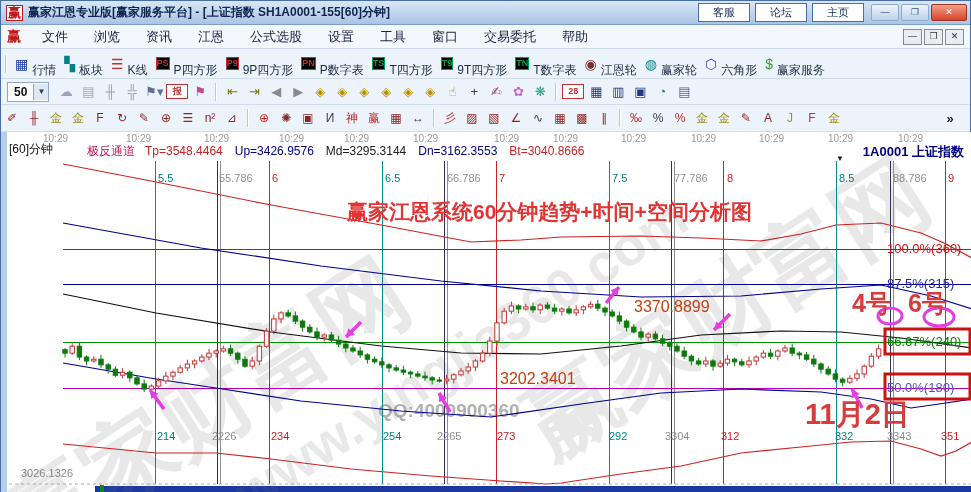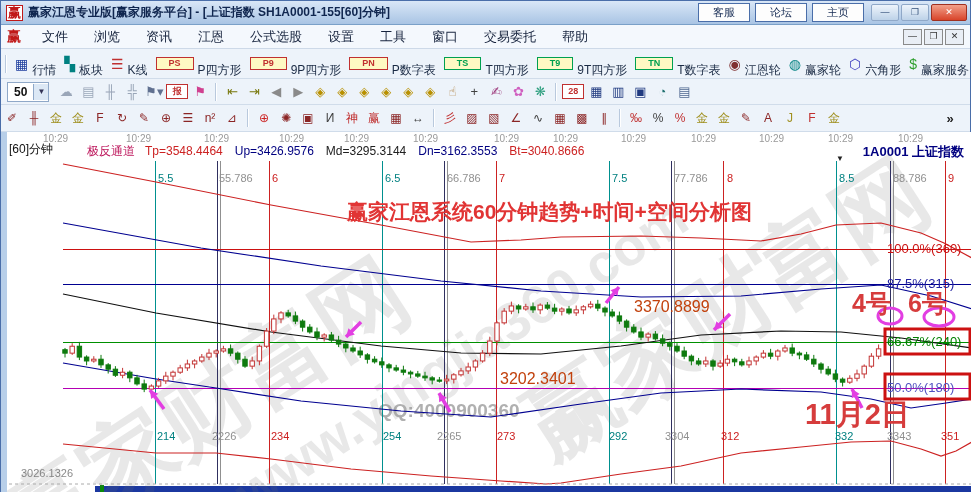--- a/index.html
+++ b/index.html
@@ -22,21 +22,21 @@
   .menu-item{font-size:13px;color:#16233d;padding:2px 13px;cursor:default;}
   .mwinc{margin-left:auto;display:flex;margin-right:6px;}
   .mwinc span{width:17px;height:14px;border:1px solid #8a8a8a;background:#e9eef5;margin-left:2px;font-size:9px;line-height:13px;text-align:center;color:#333;}
   
   .toolbar{position:absolute;left:0;width:100%;display:flex;align-items:center;background:#edf3fa;border-bottom:1px solid #d0dcea;box-sizing:border-box;}
   .t1{top:48px;height:30px;}
   .t2{top:78px;height:26px;}
   .t3{top:104px;height:27px;}
   .tool{display:flex;align-items:center;margin:0 4px;cursor:default;}
   .tool .ig{font-size:14px;line-height:16px;margin-right:4px;}
-  .tool .badge{font-size:9px;font-weight:bold;border:1px solid;padding:0 12px;line-height:11px;margin-right:4px;background:#fef9c3;}
+  .tool .badge{font-size:9px;font-weight:bold;border:1px solid;padding:0 0;line-height:11px;margin-right:4px;background:#000000;}
   .tool .lbl{font-size:12px;color:#1a2a44;white-space:nowrap;margin-top:14px;}
   .sep{width:0;height:18px;border-left:1px solid #b9c9dd;border-right:1px solid #fff;margin:0 4px;}
   .mini{width:20px;text-align:center;font-size:13px;margin:0 1px;cursor:default;}
   .mini.boxed{border:1px solid #c03030;color:#c03030;font-size:9px;font-weight:bold;line-height:13px;background:#fff;}
   .combo{display:flex;align-items:center;border:1px solid #8fa8c8;background:#fff;height:18px;margin:0 6px 0 6px;}
   .combo .val{font-size:12px;font-weight:bold;padding:0 6px;color:#111;}
   .combo .dd{width:14px;height:16px;background:#dce8f5;border-left:1px solid #8fa8c8;font-size:8px;text-align:center;line-height:16px;color:#335;}
   
   #chart{position:absolute;left:0;top:131px;width:971px;height:361px;background:#fff;border-left:6px solid #b8cfe9;box-sizing:border-box;overflow:hidden;}
   #plot{position:absolute;left:-6px;top:0;}

